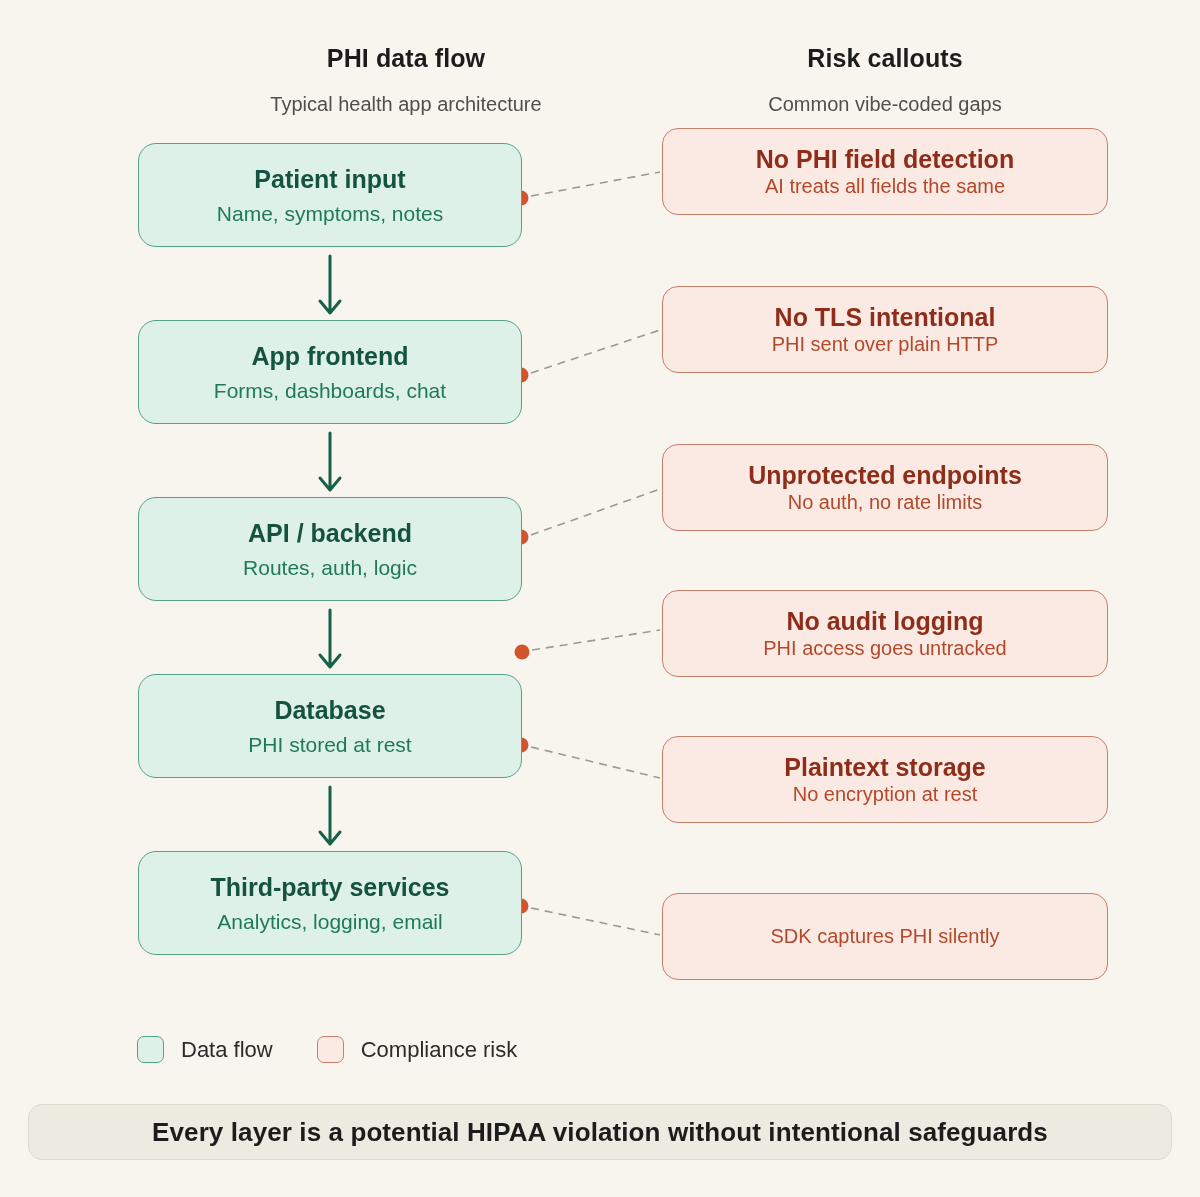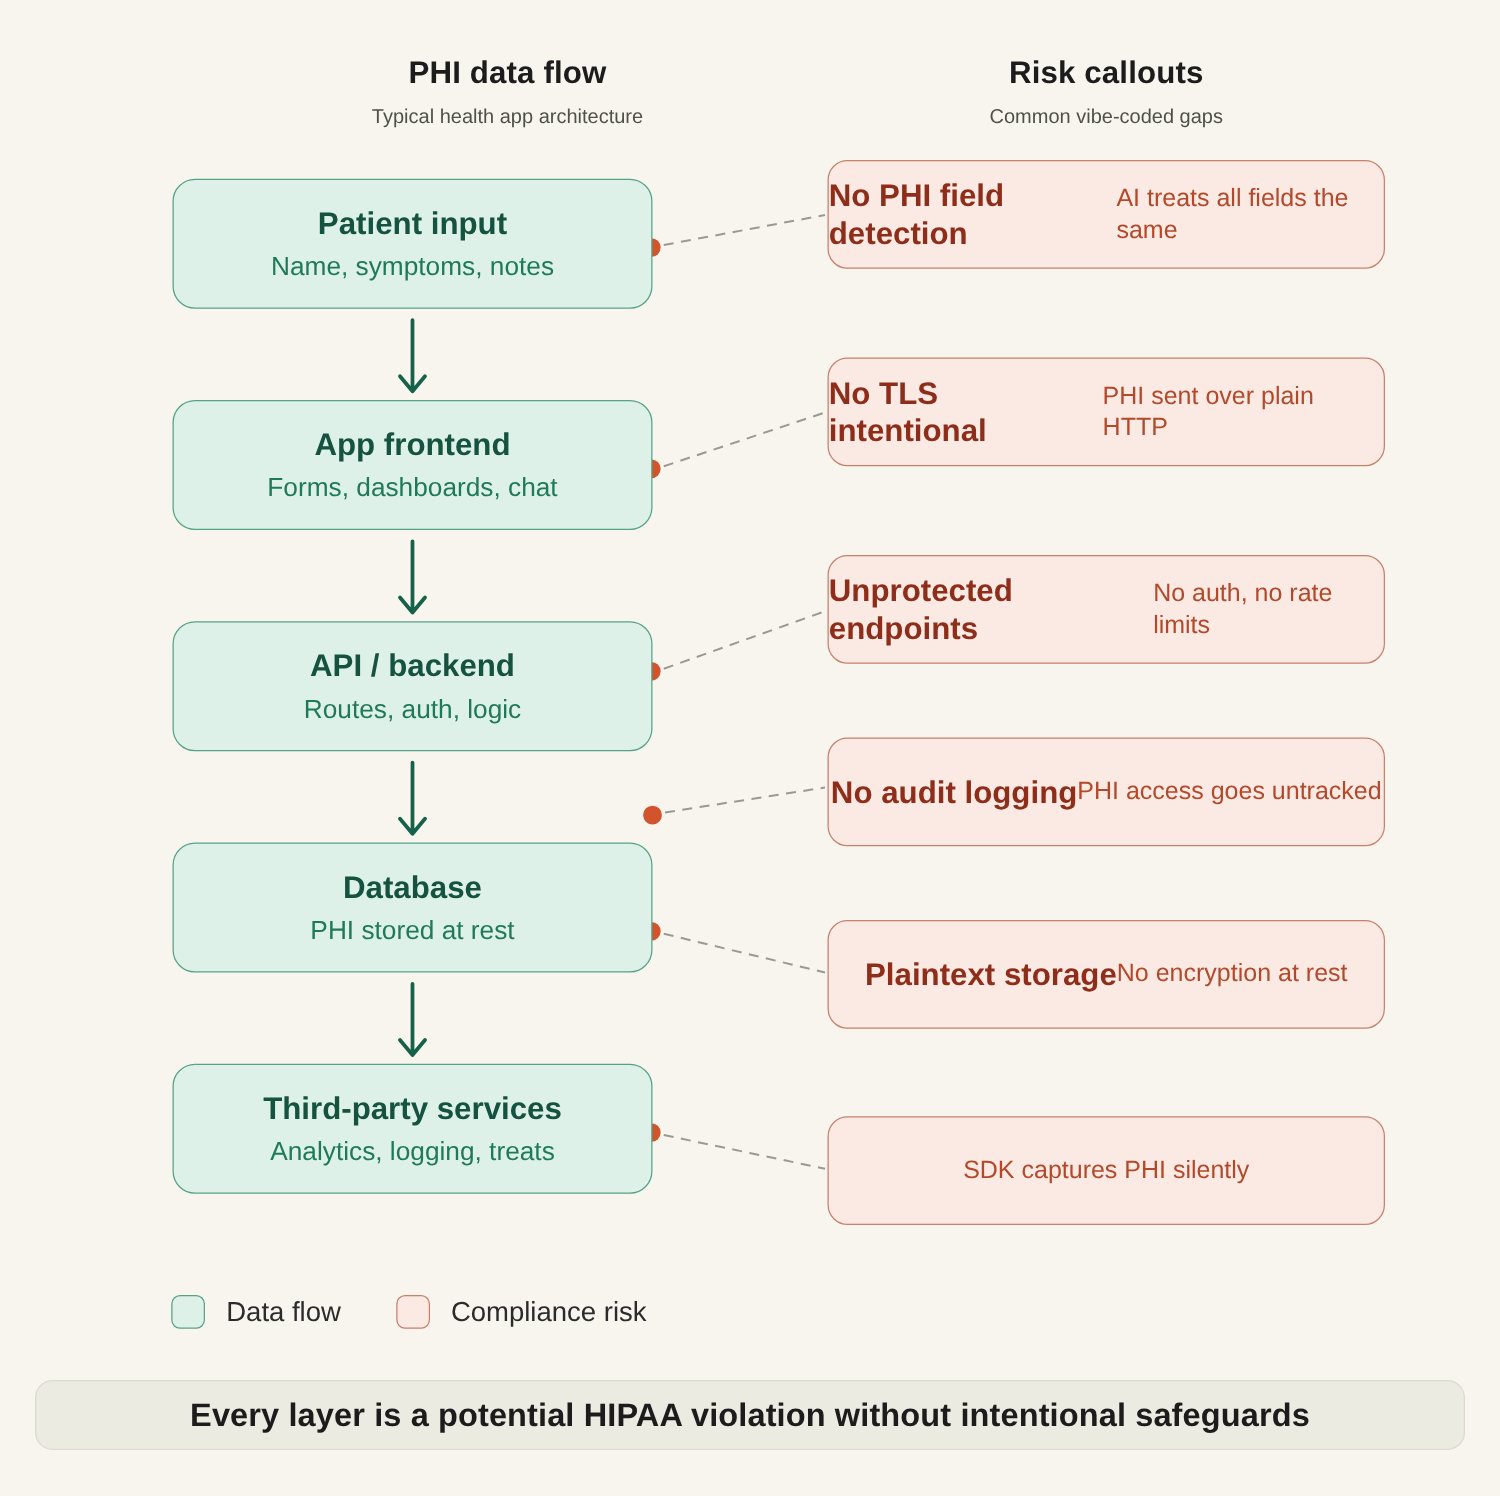--- a/index.html
+++ b/index.html
@@ -32,22 +32,22 @@
     width:1200px;height:1197px;
     background:var(--background);
     overflow:hidden;
   }
   .col-header{position:absolute;text-align:center;}
   .col-header .h-title{
     font-size:25px;font-weight:700;color:var(--heading);
     line-height:32px;letter-spacing:.1px;
   }
   .col-header .h-sub{
-    font-size:16px;font-weight:400;color:var(--subheading);
-    line-height:30px;margin-top:5px;text-align:center;
+    font-size:20px;font-weight:400;color:var(--subheading);
+    line-height:30px;margin-top:15px;text-align:center;
   }
   .flow-header{left:106px;top:42px;width:600px;}
   .risk-header{left:635px;top:42px;width:500px;}
 
   .overlay{
     position:absolute;left:0;top:0;width:1200px;height:1197px;
     pointer-events:none;
   }
   .overlay .arrow{stroke:var(--arrow);stroke-width:3;fill:none;stroke-linecap:round;stroke-linejoin:round;}
   .overlay .dash{stroke:var(--connector);stroke-width:1.6;fill:none;stroke-dasharray:8 6;}
@@ -62,21 +62,21 @@
     row-gap:7px;
   }
   .flow-node .node-title{font-size:25px;font-weight:700;color:var(--flow-title);line-height:30px;}
   .flow-node .node-sub{font-size:21px;font-weight:400;color:var(--flow-subtitle);line-height:26px;}
 
   .risk-box{
     position:absolute;left:662px;width:446px;height:87px;
     background:var(--risk-fill);
     border:1.5px solid var(--risk-border);
     border-radius:16px;
-    display:flex;flex-direction:row;align-items:center;justify-content:center;
+    display:flex;flex-direction:column;align-items:center;justify-content:center;
     row-gap:0;
   }
   .risk-box .risk-title{font-size:25px;font-weight:700;color:var(--risk-title);line-height:30px;}
   .risk-box .risk-sub{font-size:20px;font-weight:400;color:var(--risk-subtitle);line-height:25px;}
 
   .legend{
     position:absolute;left:137px;top:1036px;
     display:flex;align-items:center;column-gap:44px;
   }
   .legend-item{display:flex;align-items:center;column-gap:17px;}
@@ -145,21 +145,21 @@
   <div class="flow-node" style="top:497px">
     <div class="node-title">API / backend</div>
     <div class="node-sub">Routes, auth, logic</div>
   </div>
   <div class="flow-node" style="top:674px">
     <div class="node-title">Database</div>
     <div class="node-sub">PHI stored at rest</div>
   </div>
   <div class="flow-node" style="top:851px">
     <div class="node-title">Third-party services</div>
-    <div class="node-sub">Analytics, logging, treats</div>
+    <div class="node-sub">Analytics, logging, email</div>
   </div>
 
   <div class="risk-box" style="top:128px">
     <div class="risk-title">No PHI field detection</div>
     <div class="risk-sub">AI treats all fields the same</div>
   </div>
   <div class="risk-box" style="top:286px">
     <div class="risk-title">No TLS intentional</div>
     <div class="risk-sub">PHI sent over plain HTTP</div>
   </div>

